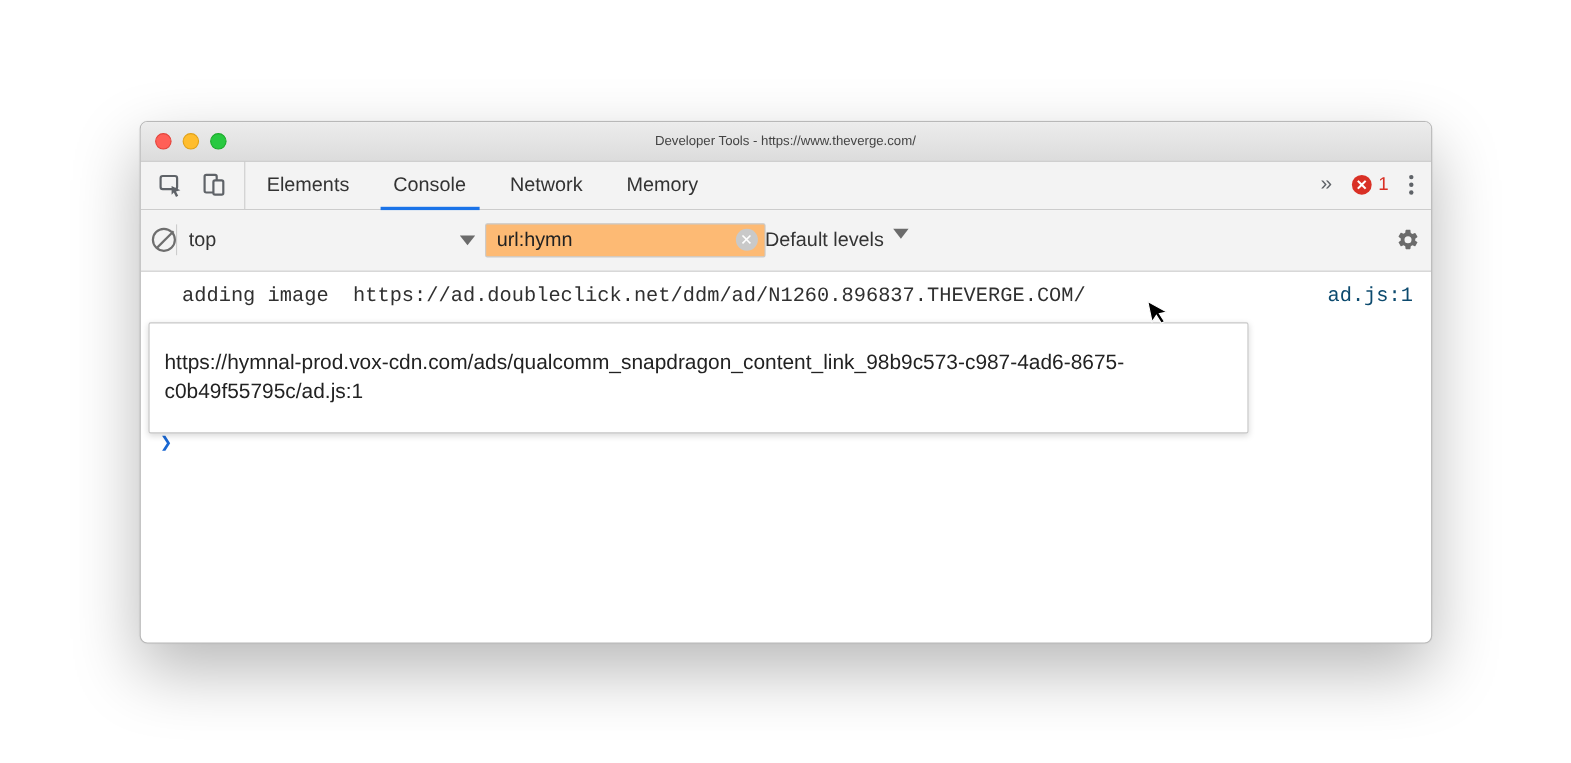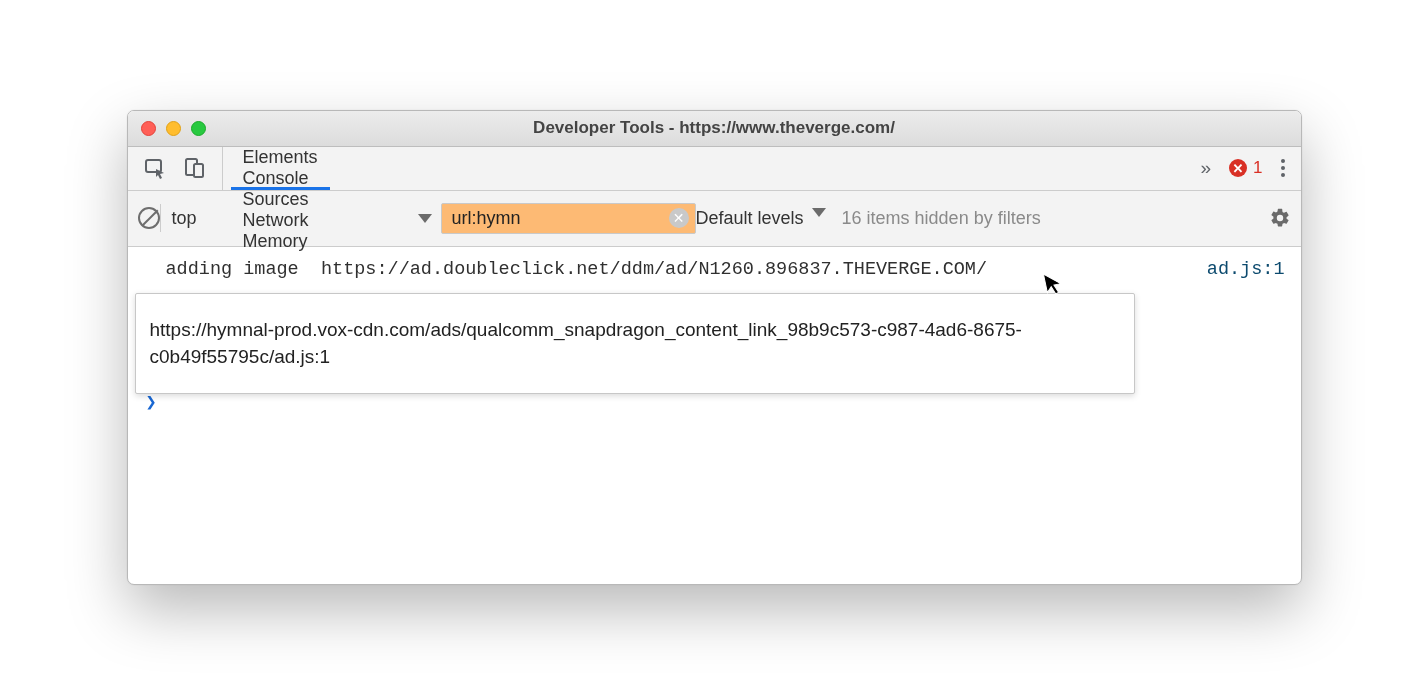--- a/index.html
+++ b/index.html
@@ -38,45 +38,43 @@
     padding-left: 13px;
   }
   .dot { width: 15px; height: 15px; border-radius: 50%; }
   .dot.red { background:#ff5f57; border:1px solid #e34239;}
   .dot.yellow { background:#ffbd2e; border:1px solid #e1a116;}
   .dot.green { background:#28c940; border:1px solid #1aab29;}
   .title {
     position: absolute;
     left: 0; right: 0;
     text-align: center;
-    font-size: 17px;
+    font-size: 12px;
     color: #444;
     pointer-events: none;
-    font-weight: bold;
   }
   .toolbar {
     height: 44px;
     border-bottom: 1px solid #ccc;
     display: flex;
     align-items: stretch;
     background: #f3f3f3;
     font-size: 18px;
     color: #333;
   }
   .tb-icons {
     display: flex;
     align-items: center;
     gap: 18px;
     padding: 0 16px;
     border-right: 1px solid #ccc;
   }
   .tabs {
     display: flex;
     align-items: stretch;
-    flex-direction: column;
   }
   .tab {
     padding: 0 20px;
     display: flex;
     align-items: center;
     color: #333;
     cursor: default;
     position: relative;
   }
   .tab.active { color:#333; }
@@ -244,21 +242,20 @@
       <span>
         <svg class="icon" width="22" height="22" viewBox="0 0 22 22">
             <rect x="2" y="2" width="11" height="16" rx="1.5" fill="none" stroke="#5f6368" stroke-width="2"></rect>
             <rect x="10" y="7" width="9" height="13" rx="1.5" fill="#f3f3f3" stroke="#5f6368" stroke-width="2"></rect>
           </svg>
       </span>
     </div>
     <div class="tabs">
       <div class="tab">Elements</div>
       <div class="tab active">Console</div>
-      <div class="tab">Sources</div>
       <div class="tab">Network</div>
       <div class="tab">Memory</div>
     </div>
     <div class="tb-right">
       <span class="chevrons">»</span>
       <span class="err-badge">
         <span class="err-circle">✕</span>
         <span>1</span>
       </span>
       <span class="kebab">
@@ -277,21 +274,20 @@
       <span class="caret-down"></span>
     </div>
     <div class="filter-input">
       <input class="text" value="url:hymn" style="">
       <span class="clear-circle">✕</span>
     </div>
     <div class="levels">
       <span>Default levels</span>
       <span class="caret-down"></span>
     </div>
-    <div class="hidden-msg">16 items hidden by filters</div>
     <div class="gear">
       <svg class="icon" width="22" height="22" viewBox="0 0 24 24">
           <path fill="#6b6b6b" d="M19.14,12.94a7.14,7.14,0,0,0,.05-.94,7.14,7.14,0,0,0-.05-.94l2.03-1.58a.5.5,0,0,0,.12-.64l-1.92-3.32a.5.5,0,0,0-.61-.22l-2.39.96a7.03,7.03,0,0,0-1.62-.94l-.36-2.54A.5.5,0,0,0,13.9,2h-3.8a.5.5,0,0,0-.49.42L9.25,4.96a7.03,7.03,0,0,0-1.62.94l-2.39-.96a.5.5,0,0,0-.61.22L2.71,8.48a.5.5,0,0,0,.12.64l2.03,1.58a7.14,7.14,0,0,0-.05.94,7.14,7.14,0,0,0,.05.94L2.83,14.16a.5.5,0,0,0-.12.64l1.92,3.32a.5.5,0,0,0,.61.22l2.39-.96a7.03,7.03,0,0,0,1.62.94l.36,2.54a.5.5,0,0,0,.49.42h3.8a.5.5,0,0,0,.49-.42l.36-2.54a7.03,7.03,0,0,0,1.62-.94l2.39.96a.5.5,0,0,0,.61-.22l1.92-3.32a.5.5,0,0,0-.12-.64ZM12,15.5A3.5,3.5,0,1,1,15.5,12,3.5,3.5,0,0,1,12,15.5Z"></path>
         </svg>
     </div>
   </div>
 
   <div class="console-body">
 
     <div class="log-line">

